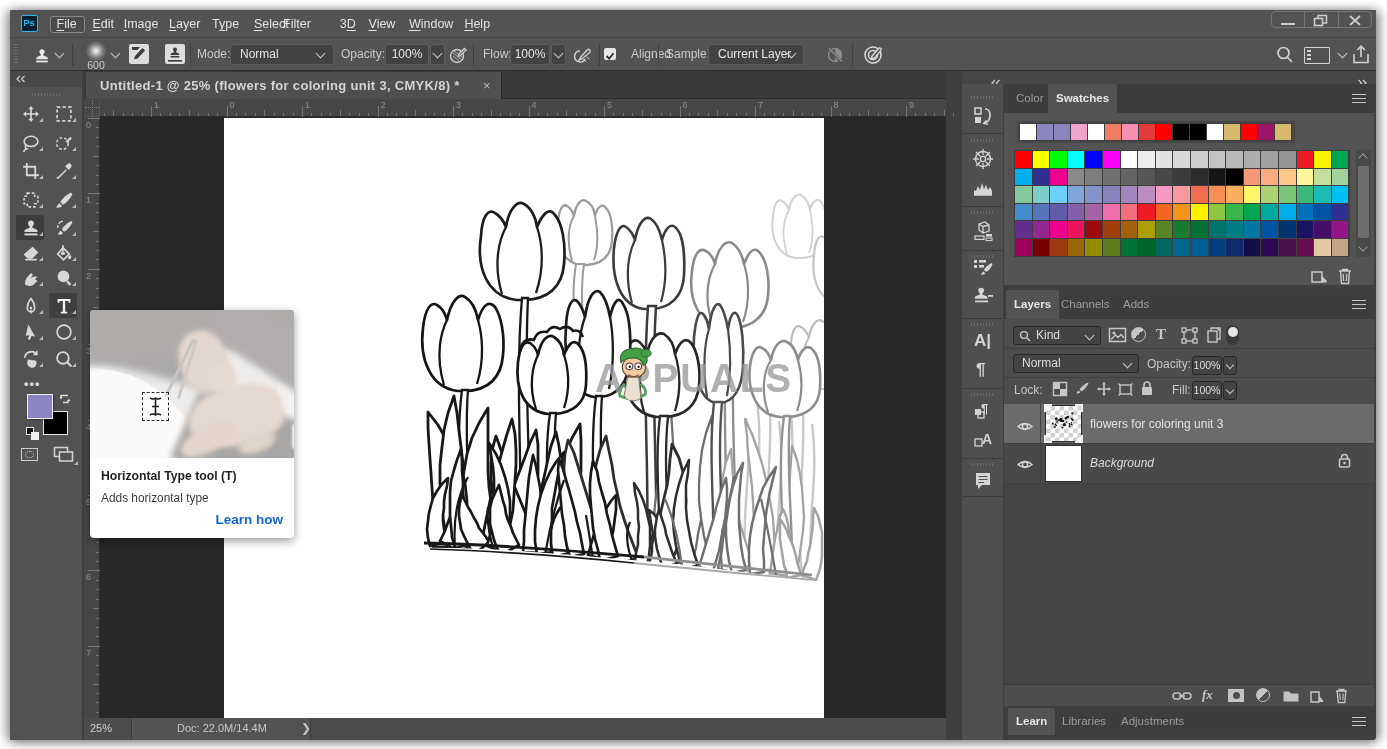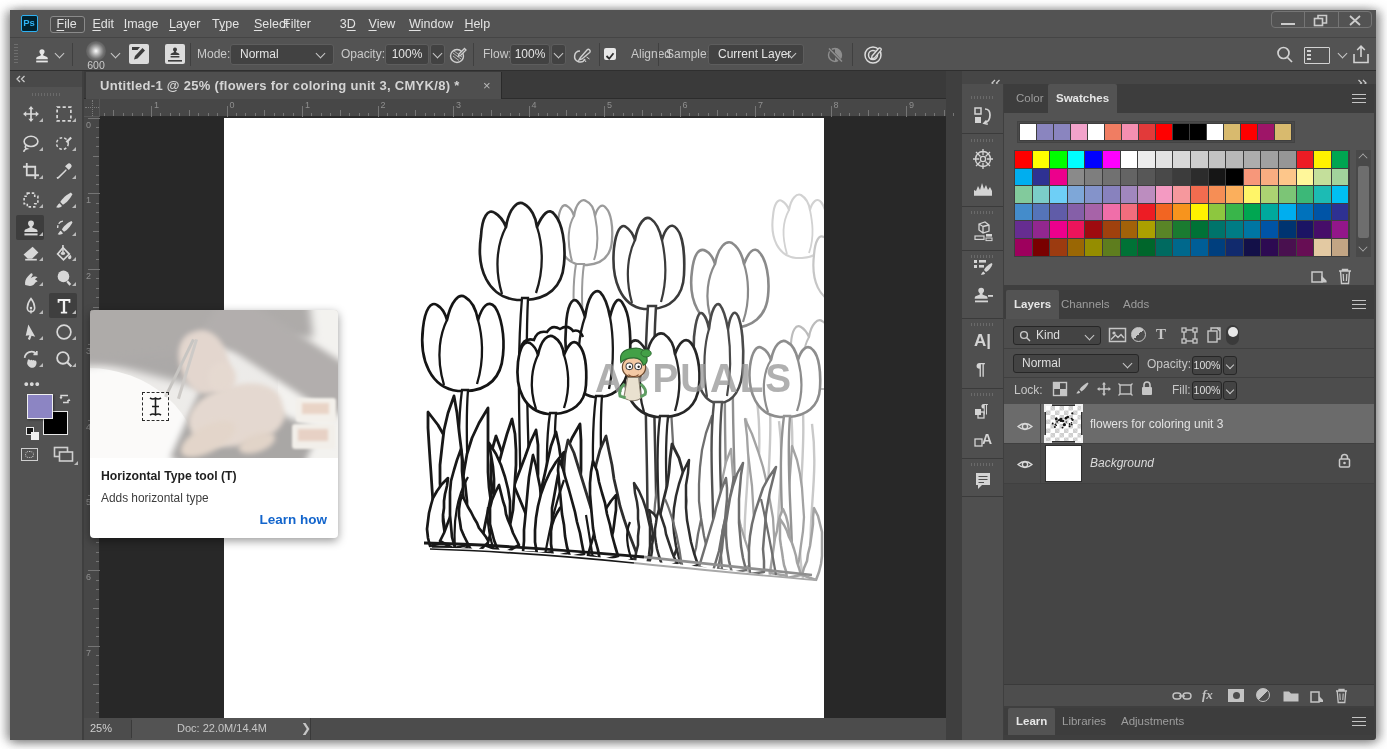--- a/index.html
+++ b/index.html
@@ -42,21 +42,21 @@
 #iconstrip { position:absolute; left:952px; top:74px; width:41px; height:656px; background:#4f4f4f; }
 #panels { position:absolute; left:994px; top:74px; width:370px; height:656px; }
 .ptabbar { position:absolute; left:0; width:370px; height:29px; background:#3d3d3d; }
 .ptab { position:absolute; top:0; height:29px; line-height:29px; font-size:11.5px; color:#9d9d9d; padding:0 8px; }
 .ptab.act { background:#535353; color:#e6e6e6; font-weight:bold; border-radius:2px 2px 0 0; }
 .hamb { position:absolute; right:8px; width:14px; height:9px; border-top:1.5px solid #c4c4c4; border-bottom:1.5px solid #c4c4c4; }
 .hamb:before { content:""; position:absolute; left:0; top:2.5px; width:14px; height:1.5px; background:#c4c4c4; }
 .pfld { position:absolute; background:#434343; border:1px solid #272727; border-radius:3px; color:#dedede; font-size:12px; }
 .eye { position:absolute; width:16px; height:11px; }
 
-#tip { position:absolute; left:80px; top:300px; width:248px; height:228px; background:#fff; border-radius:4px; box-shadow:0 3px 10px rgba(0,0,0,.4); z-index:50; overflow:hidden; }
+#tip { position:absolute; left:80px; top:300px; width:204px; height:228px; background:#fff; border-radius:4px; box-shadow:0 3px 10px rgba(0,0,0,.4); z-index:50; overflow:hidden; }
 #tipphoto { position:absolute; left:0; top:0; width:256px; height:148px; overflow:hidden; background:#dbd8d3; }
 </style></head><body>
 
 <div id="win">
 <div id="menubar">
 <div id="pslogo">Ps</div>
 <div id="filebox"></div>
 <div class="mi" style="left:46.5px;"><u>F</u>ile</div>
 <div class="mi" style="left:82.4px;"><u>E</u>dit</div>
 <div class="mi" style="left:113.7px;"><u>I</u>mage</div>

